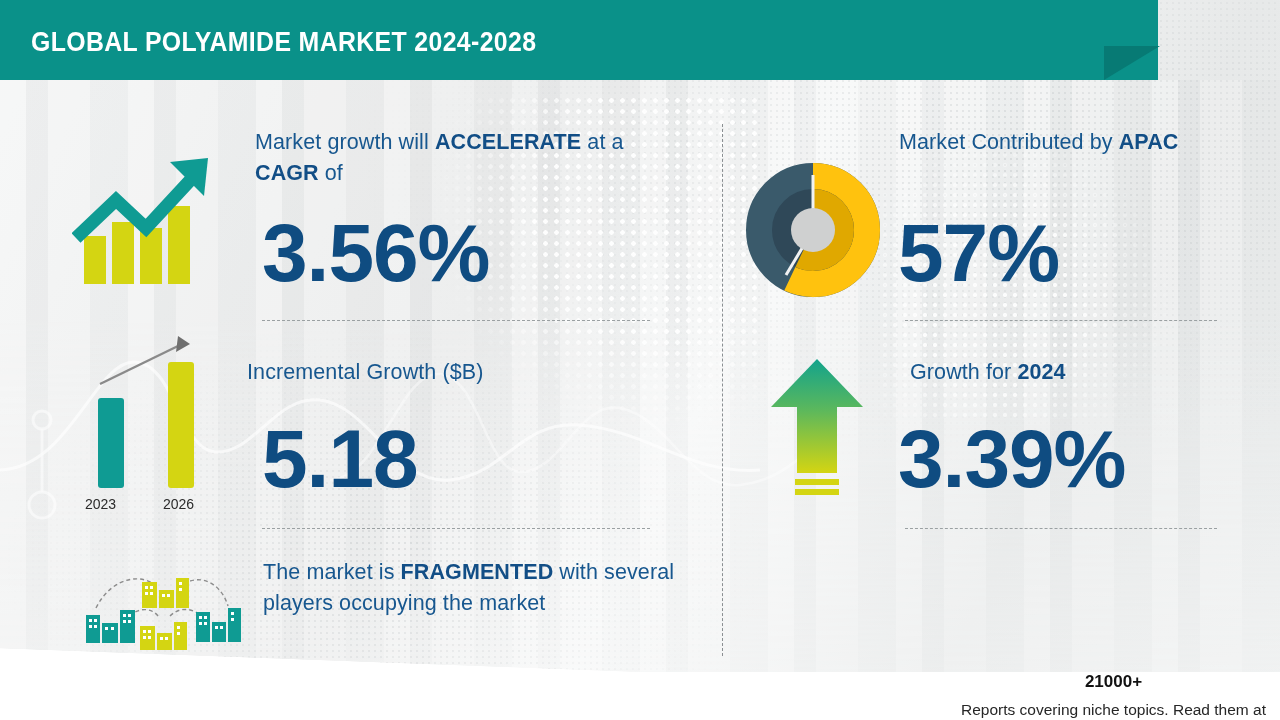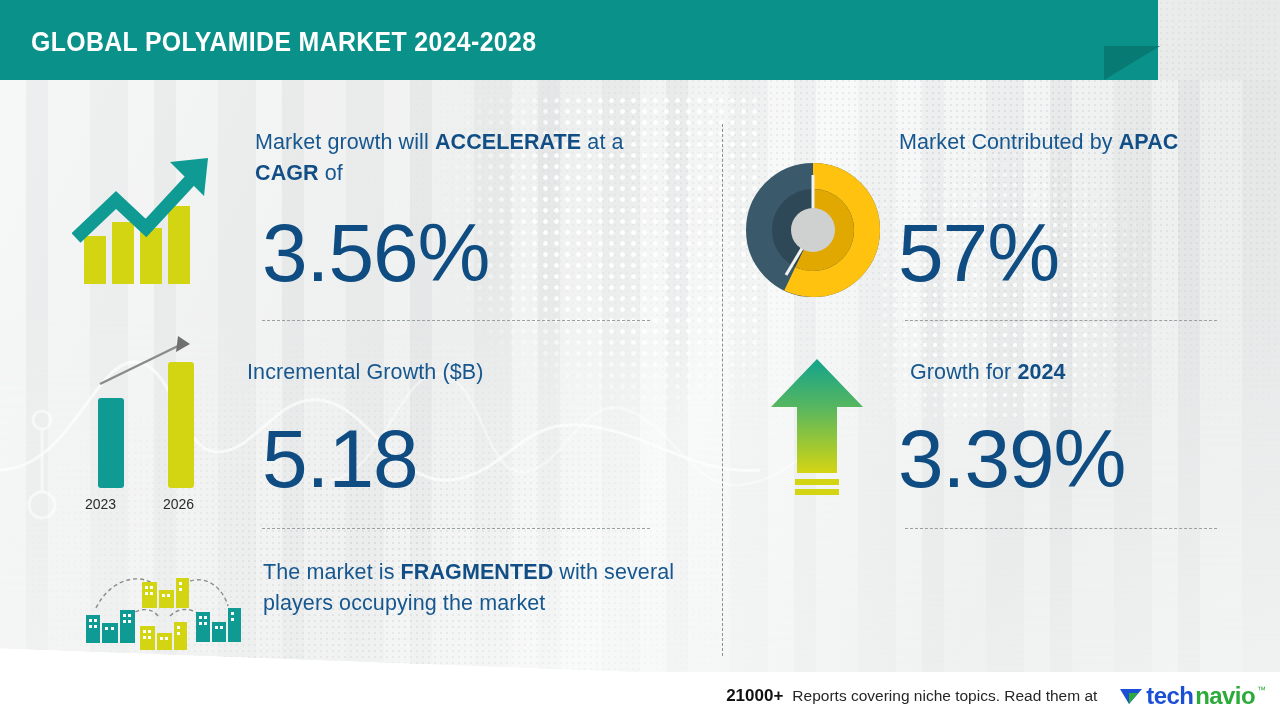--- a/index.html
+++ b/index.html
@@ -97,21 +97,21 @@
     color:#17578f;
     font-size:21.5px;
     line-height:31px;
     letter-spacing:.1px;
     font-family:"Liberation Sans", sans-serif;
   }
   .cap b{font-weight:bold;color:#124e86;}
   .bignum{
     position:absolute;
     color:#0f4c81;
-    font-weight:normal;
+    font-weight:bold;
     font-size:82px;
     line-height:82px;
     letter-spacing:-1px;
     font-family:"Liberation Sans", sans-serif;
   }
 
   .cap-cagr{left:255px;top:127px;width:420px;}
   .num-cagr{left:262px;top:212px;}
   .cap-inc{left:247px;top:357px;width:400px;}
   .num-inc{left:262px;top:418px;}
@@ -142,21 +142,21 @@
   .footer{
     position:absolute;left:0;bottom:0;width:1280px;height:48px;
     background:#ffffff;
   }
   .footer-cut{
     position:absolute;left:0;bottom:48px;width:700px;height:26px;
     background:linear-gradient(to top right, #ffffff 0%, #ffffff 45%, rgba(255,255,255,0) 46%);
   }
   .footer-row{
     position:absolute;right:14px;bottom:0;height:48px;
-    display:flex;align-items:center;gap:9px;
+    display:flex;align-items:center;gap:9px;flex-direction:column;
   }
   .f-count{
     font-size:17px;font-weight:bold;color:#111;
     font-family:"Liberation Sans", sans-serif;
   }
   .f-text{
     font-size:15.5px;color:#262626;
     font-family:"Liberation Sans", sans-serif;
   }
   .logo{display:flex;align-items:center;gap:2px;margin-left:12px;}

